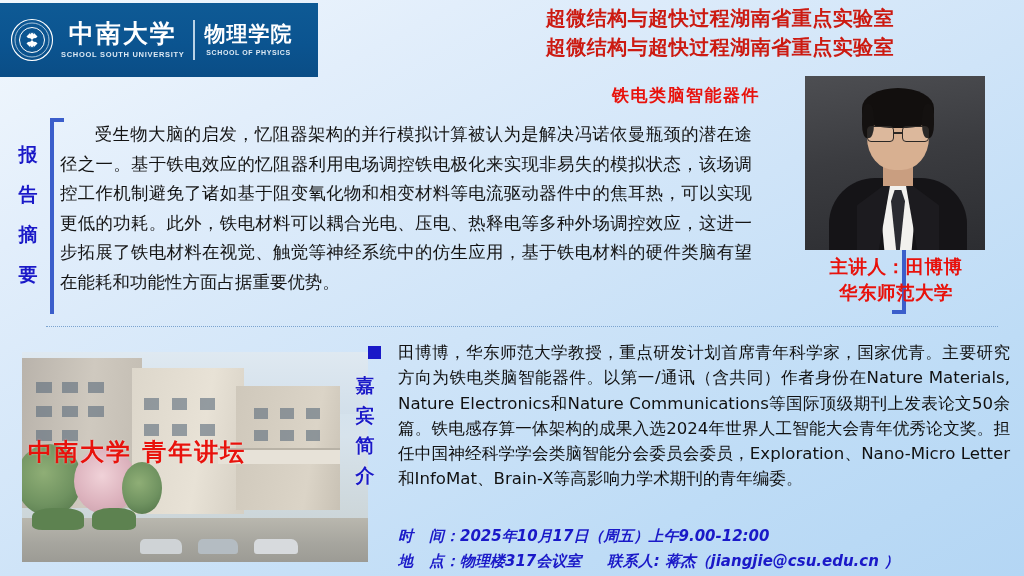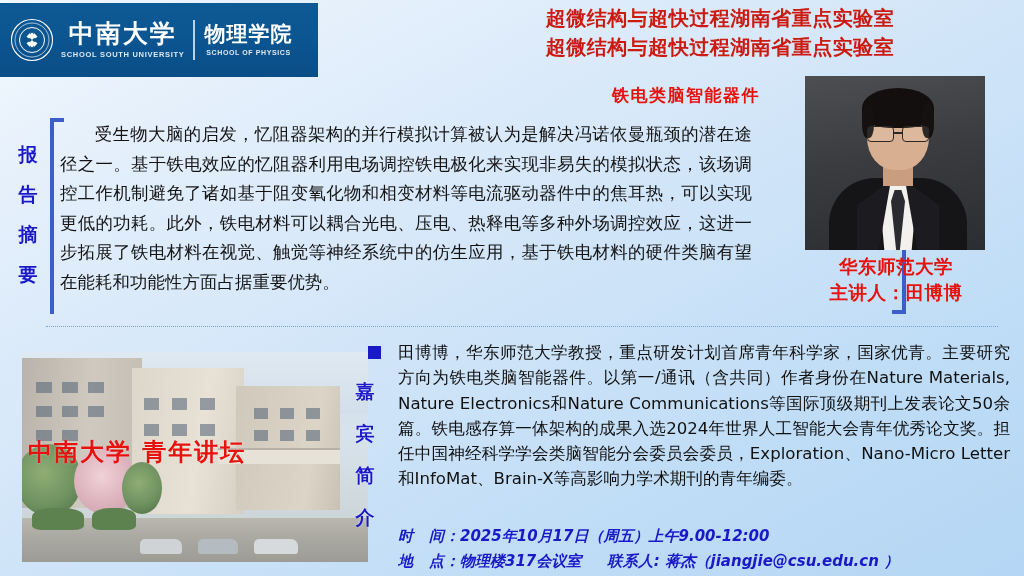--- a/index.html
+++ b/index.html
@@ -367,21 +367,21 @@
   }
 
   
   .bio-label {
     position: absolute;
     left: 350px; top: 370px;
     width: 30px;
     color: #1a19c8;
     font-size: 19px;
     font-weight: bold;
-    line-height: 42px;
+    line-height: 30px;
     text-align: center;
     font-family: "DejaVu Sans", sans-serif;
     text-shadow: 0 0 2px rgba(255,255,255,0.7);
   }
   .bio-bullet {
     position: absolute;
     left: 368px; top: 346px;
     width: 13px; height: 13px;
     background: #1a19c8;
   }
@@ -475,22 +475,22 @@
     <div class="p-hair2"></div>
     <div class="p-hair3"></div>
     <div class="p-glasses">
       <div class="p-lens l"></div>
       <div class="p-bridge"></div>
       <div class="p-lens r"></div>
     </div>
   </div>
 
   <div class="speaker-name">
+    <div>主讲人：田博博</div>
     <div>华东师范大学</div>
-    <div>主讲人：田博博</div>
   </div>
 
   <div class="divider"></div>
 
   <div class="campus">
     <div class="c-sky"></div>
     <div class="c-bldg-left"></div>
     <div class="c-bldg-mid"></div>
     <div class="c-bldg-right"></div>
     <div class="c-canopy"></div>

